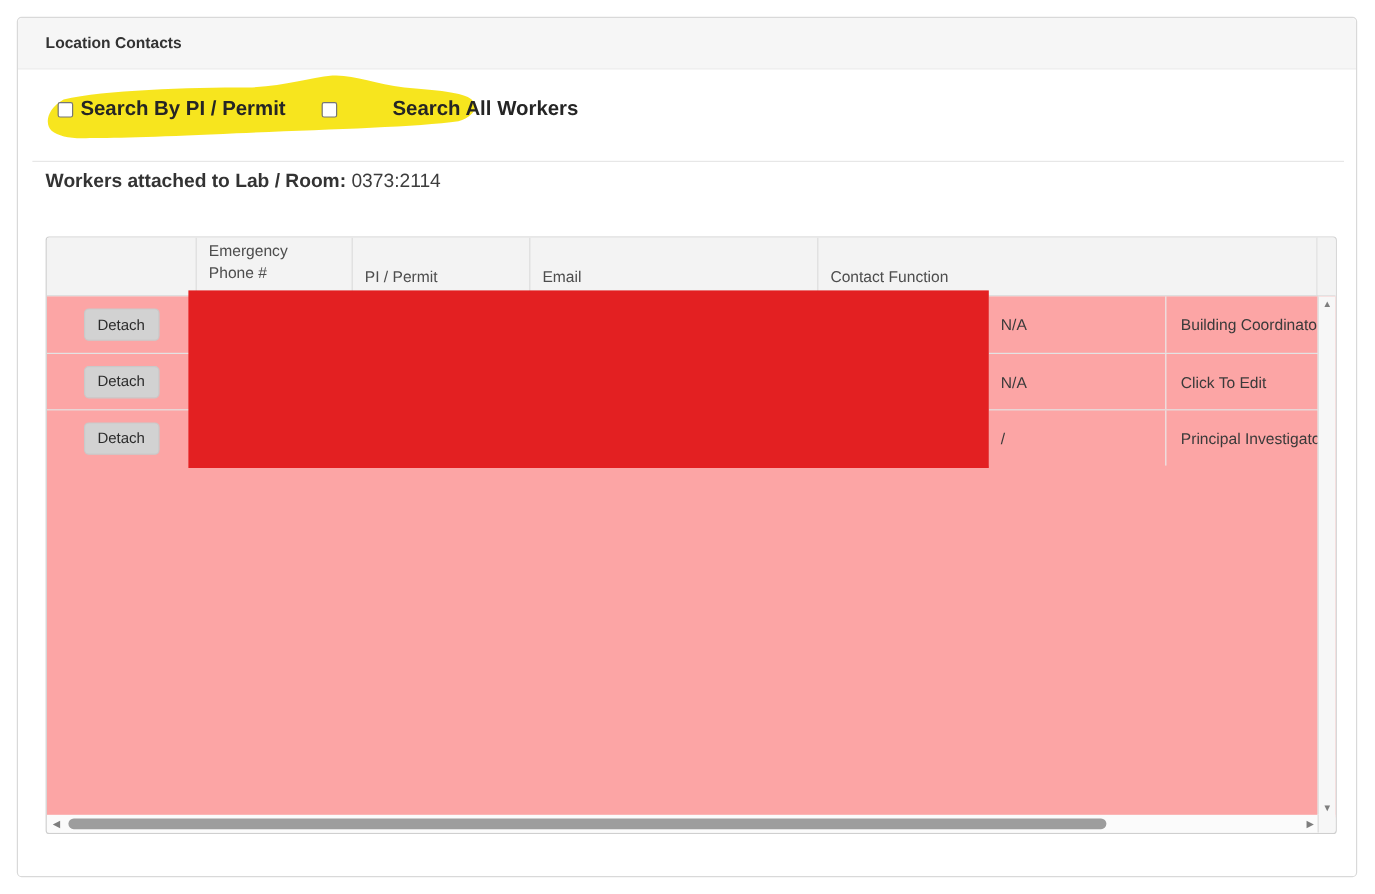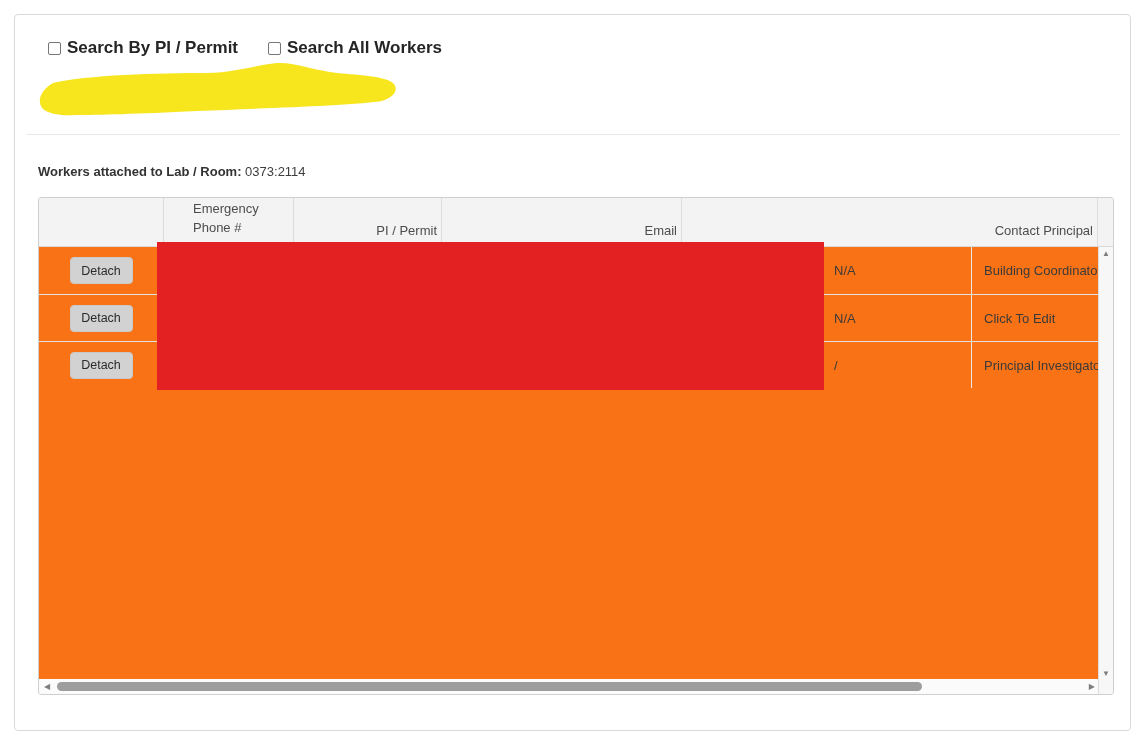--- a/index.html
+++ b/index.html
@@ -11,48 +11,48 @@
 
   .panel-header { height:43px; background:#f6f6f6; border-bottom:1px solid #dedede;
     border-radius:4px 4px 0 0; line-height:42px; padding-left:23px;
     font-size:13px; font-weight:bold; color:#333; }
 
   .highlight-svg { position:absolute; left:22px; top:44px; width:370px; height:62px; z-index:0; }
 
   .filter-row { position:relative; z-index:1; padding:23px 0 0 33px; height:76px;
     display:flex; align-items:flex-start; }
   .filter-item { display:flex; align-items:center; }
-  .filter-item + .filter-item { margin-left:30px; }
+  .filter-item + .filter-item { margin-left:30px;gap:40px; }
   .cbx { appearance:none; -webkit-appearance:none; width:13px; height:13px;
     border:1px solid #767676; background:#fff; border-radius:2px; margin:0 6px 0 0;
     display:inline-block; }
   .cbx-label { font-size:17px; font-weight:bold; color:#252525; }
 
   .divider { position:absolute; left:12px; right:10px; top:119px;
     border-top:1px solid #e7e7e7; }
 
-  .section-heading { position:absolute; left:23px; top:149px; font-size:13px; color:#333; }
+  .section-heading { position:absolute; left:23px; top:128px; font-size:16px; color:#333; }
   .section-heading .lbl { font-weight:bold; }
   .section-heading .val { font-weight:normal; color:#3d3d3d; }
 
   
   .grid { position:absolute; left:23px; top:182px; width:1076px; height:498px;
     border:1px solid #cfcfcf; border-radius:3px; background:#fff; overflow:hidden; }
 
   .grid-header { display:flex; height:49px; background:#f3f3f3;
     border-bottom:1px solid #d9d9d9; color:#4d4d4d; font-size:13px; }
   .hcell { border-right:1px solid #dcdcdc; display:flex; align-items:flex-end;
-    padding:0 4px 8px 10px; overflow:hidden; white-space:nowrap;justify-content:flex-end; }
+    padding:0 4px 8px 10px; overflow:hidden; white-space:nowrap; }
   .hcell .hdr-wrap { max-width:96px; white-space:normal; line-height:1.45; }
   .hcap { width:15px; background:#f3f3f3; }
   .c0{width:125px;} .c1{width:160px;} .c2{width:130px;} .c3{width:130px;}
   .c4{width:240px;} .c5{width:148px;} .c6{flex:1;}
   .sort-arrow { margin-left:8px; font-size:12px; }
 
-  .grid-body { position:relative; height:434px; background:#f97316; }
+  .grid-body { position:relative; height:434px; background:#fca5a5; }
   .grid-row { display:flex; height:47px; align-items:stretch; }
   .grid-row + .grid-row { border-top:1px solid #e3e3e3; }
   .bcell { border-right:1px solid #eaeaea; display:flex; align-items:center;
     font-size:13px; color:#3a3a3a; padding-left:10px; overflow:hidden; white-space:nowrap; }
   .bcell.actions { justify-content:center; padding-left:0; }
   .bcell.fn { padding-left:12px; border-right:none; }
   .detach-btn { width:63px; height:27px; background:#d2d2d2; border:1px solid #c9c9c9;
     border-radius:4px; font-size:12.5px; color:#2b2b2b; cursor:pointer;
     font-family:"Liberation Sans", sans-serif; }
 
@@ -69,20 +69,21 @@
   .hthumb { position:absolute; left:18px; top:3px; width:865px; height:9px;
     border-radius:5px; background:#9d9d9d; cursor:pointer; }
   .scroll-corner { position:absolute; right:0; bottom:0; width:15px; height:15px;
     background:#f7f7f7; border-left:1px solid #ddd; z-index:6; }
 </style>
 </head>
 <body>
 
 <div class="panel">
 
+  <div class="panel-header">Location Contacts</div>
 
   <svg class="highlight-svg" viewBox="0 0 370 62" preserveAspectRatio="none">
     <path fill-opacity="0.92" d="M 6,50 C 0,44 2,32 16,24 C 50,16 120,14 170,14 C 200,13 220,6 240,4
              C 258,3 275,11 300,14 C 325,16 350,18 356,24 C 362,30 358,38 345,42
              C 310,47 230,49 160,52 C 100,55 60,56 38,56 C 24,57 12,55 6,50 Z" fill="#f6e30b"></path>
   </svg>
 
   <div class="filter-row">
     <div class="filter-item">
       <input type="checkbox" class="cbx" style="">
@@ -108,21 +109,21 @@
       <div class="hcell c3">
         <span class="hdr-wrap">Emergency Phone #</span>
       </div>
       <div class="hcell c5">
         <span>PI / Permit</span>
       </div>
       <div class="hcell c4">
         <span>Email</span>
       </div>
       <div class="hcell c6">
-        <span>Contact Principal</span>
+        <span>Contact Function</span>
       </div>
       <div class="hcap"></div>
     </div>
 
     <div class="grid-body">
 
       <div class="grid-row">
         <div class="bcell actions c0">
           <button class="detach-btn">Detach</button>
         </div>

